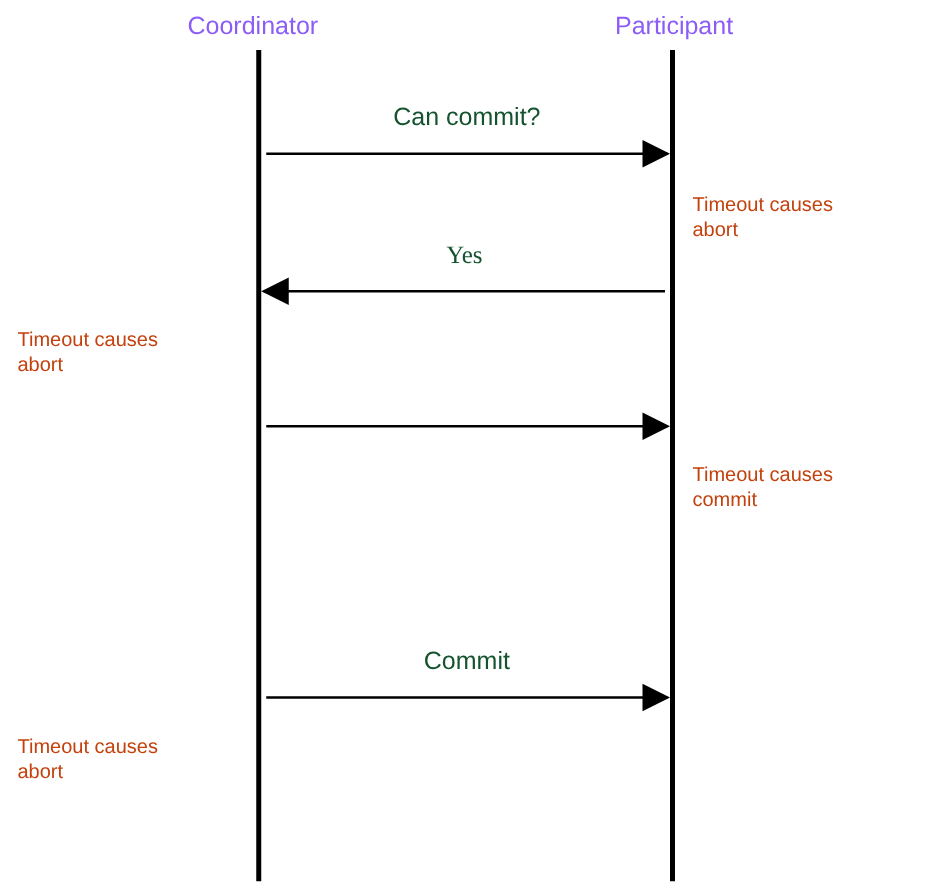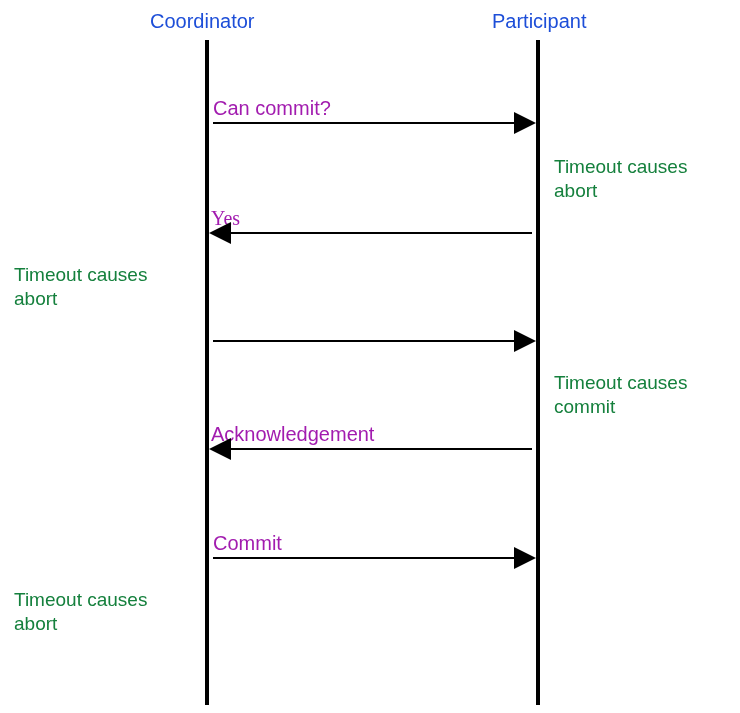--- a/index.html
+++ b/index.html
@@ -9,43 +9,43 @@
     font-family: Arial, Helvetica, sans-serif;
   }
   .diagram {
     position: relative;
     width: 740px;
     height: 713px;
   }
   .header {
     position: absolute;
     font-size: 20px;
-    color: #1d4ed8;
+    color: #8b5cf6;
   }
   .lifeline {
     position: absolute;
     width: 4px;
     background: #000;
   }
   .note {
     position: absolute;
-    font-size: 19px;
-    color: #15803d;
+    font-size: 16px;
+    color: #c2410c;
     line-height: 1.25;
   }
   .msg {
     position: absolute;
   }
   .msg-label {
     position: absolute;
     width: 100%;
-    text-align: left;
+    text-align: center;
     font-size: 20px;
-    color: #a21caf;
-    bottom: 4px;
+    color: #14532d;
+    bottom: 18px;
   }
   .msg-line {
     position: absolute;
     height: 2px;
     background: #000;
     top: 24px;
     left: 0;
     right: 0;
   }
   .arrow-right {
@@ -99,25 +99,20 @@
 abort</div>
 
   <div class="msg" style="left:213px; width:321px; top:316px; height:26px;">
     <div class="msg-line"></div>
     <div class="arrow-right"></div>
   </div>
 
   <div class="note" style="left:554px; top:371px; white-space:pre-line;">Timeout causes
 commit</div>
 
-  <div class="msg" style="left:211px; width:321px; top:424px; height:26px;">
-    <div class="msg-label">Acknowledgement</div>
-    <div class="msg-line"></div>
-    <div class="arrow-left"></div>
-  </div>
 
   <div class="msg" style="left:213px; width:321px; top:533px; height:26px;">
     <div class="msg-label">Commit</div>
     <div class="msg-line"></div>
     <div class="arrow-right"></div>
   </div>
 
   <div class="note" style="left:14px; top:588px; white-space:pre-line;">Timeout causes
 abort</div>
 

